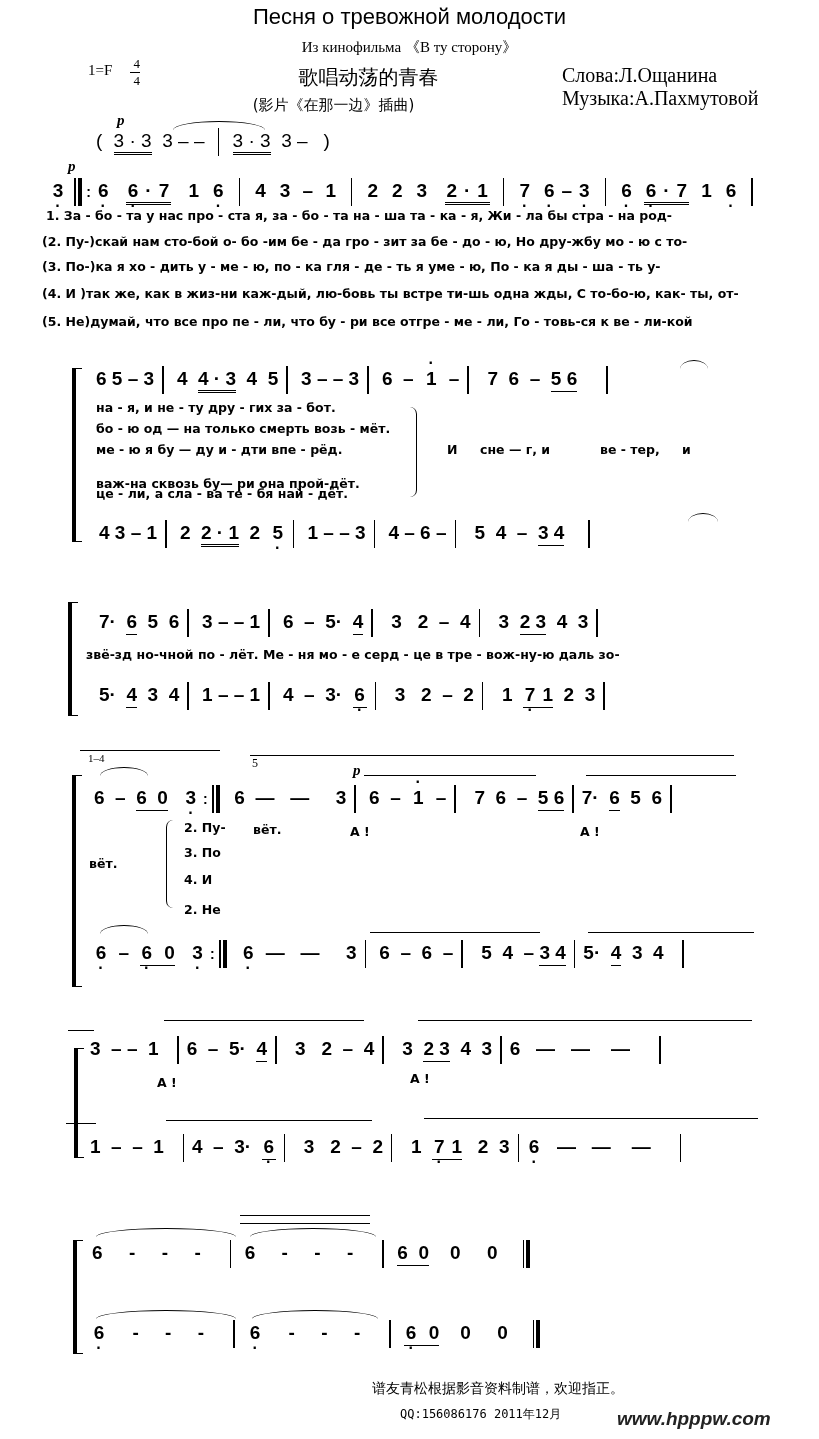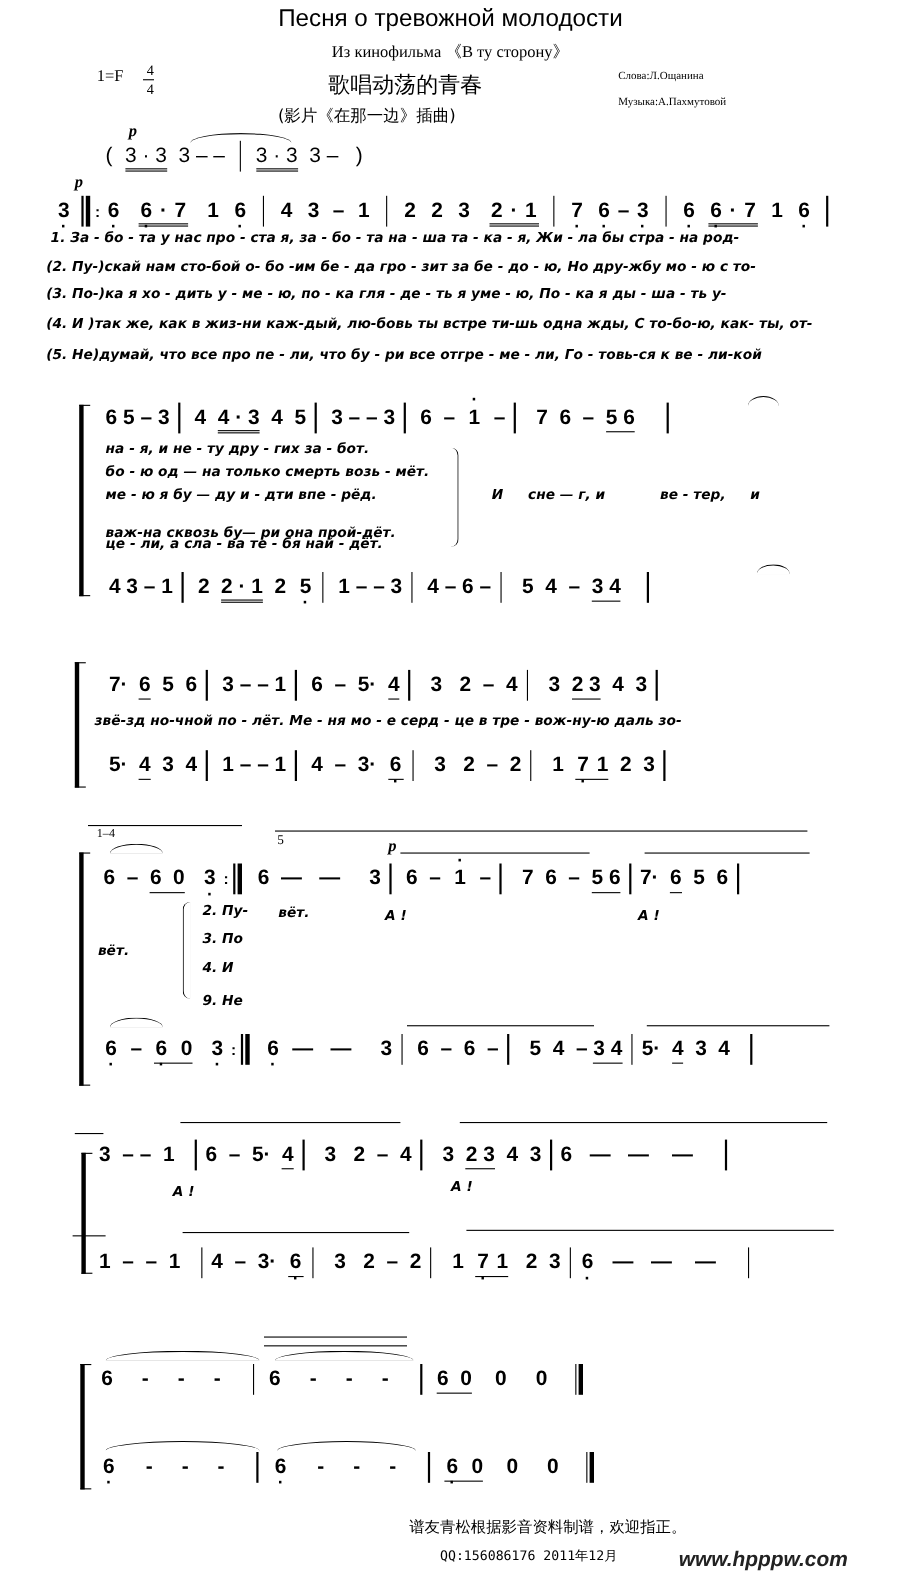--- a/index.html
+++ b/index.html
@@ -5,32 +5,32 @@
   html, body { margin: 0; padding: 0; background: #ffffff; }
   body { width: 819px; height: 1439px; position: relative; overflow: hidden; font-family: "Liberation Sans", sans-serif; color: #000; }
   .abs { position: absolute; white-space: nowrap; }
   .title { left: 0; width: 819px; text-align: center; top: 4px; font-size: 22px; font-family: "Liberation Sans", sans-serif; }
   .subtitle { left: 0; width: 819px; text-align: center; top: 38px; font-size: 15px; font-family: "Liberation Serif", serif; }
   .key { left: 88px; top: 62px; font-size: 15px; font-family: "Liberation Serif", serif; }
   .timesig { left: 130px; top: 56px; font-size: 13px; font-family: "Liberation Serif", serif; text-align: right; line-height: 16px; }
   .timesig .line { display:block; border-top:1px solid #000; width:10px; margin:0 auto; }
   .cn-title { left: 0; width: 737px; text-align: center; top: 64px; font-size: 20px; font-family: "DejaVu Sans", sans-serif; }
   .cn-sub { left: 0; width: 667px; text-align: center; top: 96px; font-size: 15px; font-family: "DejaVu Sans", sans-serif; }
-  .credit { left: 562px; font-size: 10px; font-family: "Liberation Serif", serif; }
+  .credit { left: 562px; font-size: 20px; font-family: "Liberation Serif", serif; }
   .dyn { font-family: "Liberation Serif", serif; font-style: italic; font-weight: bold; font-size: 15px; }
 
   .notes { font-family: "Liberation Sans", sans-serif; font-weight: bold; font-size: 19px; letter-spacing: 0; }
   .note { display: inline-block; position: relative; text-align: center; min-width: 14px; }
   .note.ld::after { content: "·"; position: absolute; left: 50%; transform: translateX(-50%); bottom: -13px; font-size: 16px; }
   .note.hd::before { content: "·"; position: absolute; left: 50%; transform: translateX(-50%); top: -14px; font-size: 16px; }
   .ul { border-bottom: 1.5px solid #000; display: inline-block; padding-bottom: 1px; }
   .uul { border-bottom: 3px double #000; display:inline-block; }
   .bar { display: inline-block; width: 1.5px; height: 28px; background: #000; vertical-align: middle; margin: 0 8px; }
   .dbar { display:inline-block; width:2px; height:28px; border-left:2px solid #000; border-right:4px solid #000; vertical-align:middle; margin: 0 4px; }
-  .lyr { font-family: "DejaVu Sans", sans-serif; font-weight: bold; font-size: 12.5px; font-style: italic; }
+  .lyr { font-family: "DejaVu Sans", sans-serif; font-weight: bold; font-size: 12.5px; }
   .bracket-l { position:absolute; border-left: 4px solid #000; border-top:1px solid #000; border-bottom:1px solid #000; width:6px; }
   .slur { position:absolute; border-top:1.5px solid #000; border-radius: 50% 50% 0 0 / 100% 100% 0 0; height:8px; }
   .hline { position:absolute; border-top:1px solid #000; }
   .rbrace { position:absolute; border-right:1.5px solid #000; border-radius: 0 8px 8px 0; }
   .lbrace { position:absolute; border-left:1.5px solid #000; border-radius: 8px 0 0 8px; }
   .footer-cn { left: 372px; top: 1380px; font-size: 14px; font-family: "DejaVu Sans", sans-serif; }
   .footer-qq { left: 400px; top: 1406px; font-size: 12px; font-family: "DejaVu Sans Mono", monospace; }
   .footer-url { left: 617px; top: 1408px; font-size: 19px; font-weight: bold; font-style: italic; font-family: "Liberation Sans", sans-serif; color: #222; }
 </style>
 </head>
@@ -143,21 +143,21 @@
   6&nbsp;&nbsp;–&nbsp;&nbsp;<span class="ul">6&nbsp; 0</span>&nbsp;&nbsp;&nbsp;<span class="note ld">3</span>&nbsp;<span style="font-size:14px">:</span><span class="dbar"></span>
   &nbsp;6&nbsp;&nbsp;—&nbsp;&nbsp;&nbsp;—&nbsp;&nbsp;&nbsp;&nbsp;&nbsp;3<span class="bar"></span>
   6&nbsp;&nbsp;–&nbsp;&nbsp;<span class="note hd">1</span>&nbsp;&nbsp;–<span class="bar"></span>
   &nbsp;7&nbsp;&nbsp;6&nbsp;&nbsp;–&nbsp;&nbsp;<span class="ul">5 6</span><span class="bar"></span>7·&nbsp;&nbsp;<span class="ul">6</span>&nbsp;&nbsp;5&nbsp;&nbsp;6<span class="bar"></span>
 </div>
 <div class="abs lyr" style="left:89px;top:856px">вёт.</div>
 <div class="lbrace" style="left:166px;top:820px;width:6px;height:88px"></div>
 <div class="abs lyr" style="left:184px;top:820px">2. Пу-</div>
 <div class="abs lyr" style="left:184px;top:845px">3. По</div>
 <div class="abs lyr" style="left:184px;top:872px">4.  И</div>
-<div class="abs lyr" style="left:184px;top:902px">9. Не</div>
+<div class="abs lyr" style="left:184px;top:902px">2. Не</div>
 <div class="abs lyr" style="left:253px;top:822px">вёт.</div>
 <div class="abs lyr" style="left:350px;top:824px">А !</div>
 <div class="abs lyr" style="left:580px;top:824px">А !</div>
 <div class="slur" style="left:100px;top:925px;width:48px"></div>
 <div class="hline" style="left:370px;top:932px;width:170px"></div>
 <div class="hline" style="left:588px;top:932px;width:166px"></div>
 <div class="abs notes" style="left:94px;top:940px">
   <span class="note ld">6</span>&nbsp;&nbsp;–&nbsp;&nbsp;<span class="ul"><span class="note ld">6</span>&nbsp; 0</span>&nbsp;&nbsp;&nbsp;<span class="note ld">3</span>&nbsp;<span style="font-size:14px">:</span><span class="dbar"></span>
   &nbsp;<span class="note ld">6</span>&nbsp;&nbsp;—&nbsp;&nbsp;&nbsp;—&nbsp;&nbsp;&nbsp;&nbsp;&nbsp;3<span class="bar"></span>
   6&nbsp;&nbsp;–&nbsp;&nbsp;6&nbsp;&nbsp;–<span class="bar"></span>

